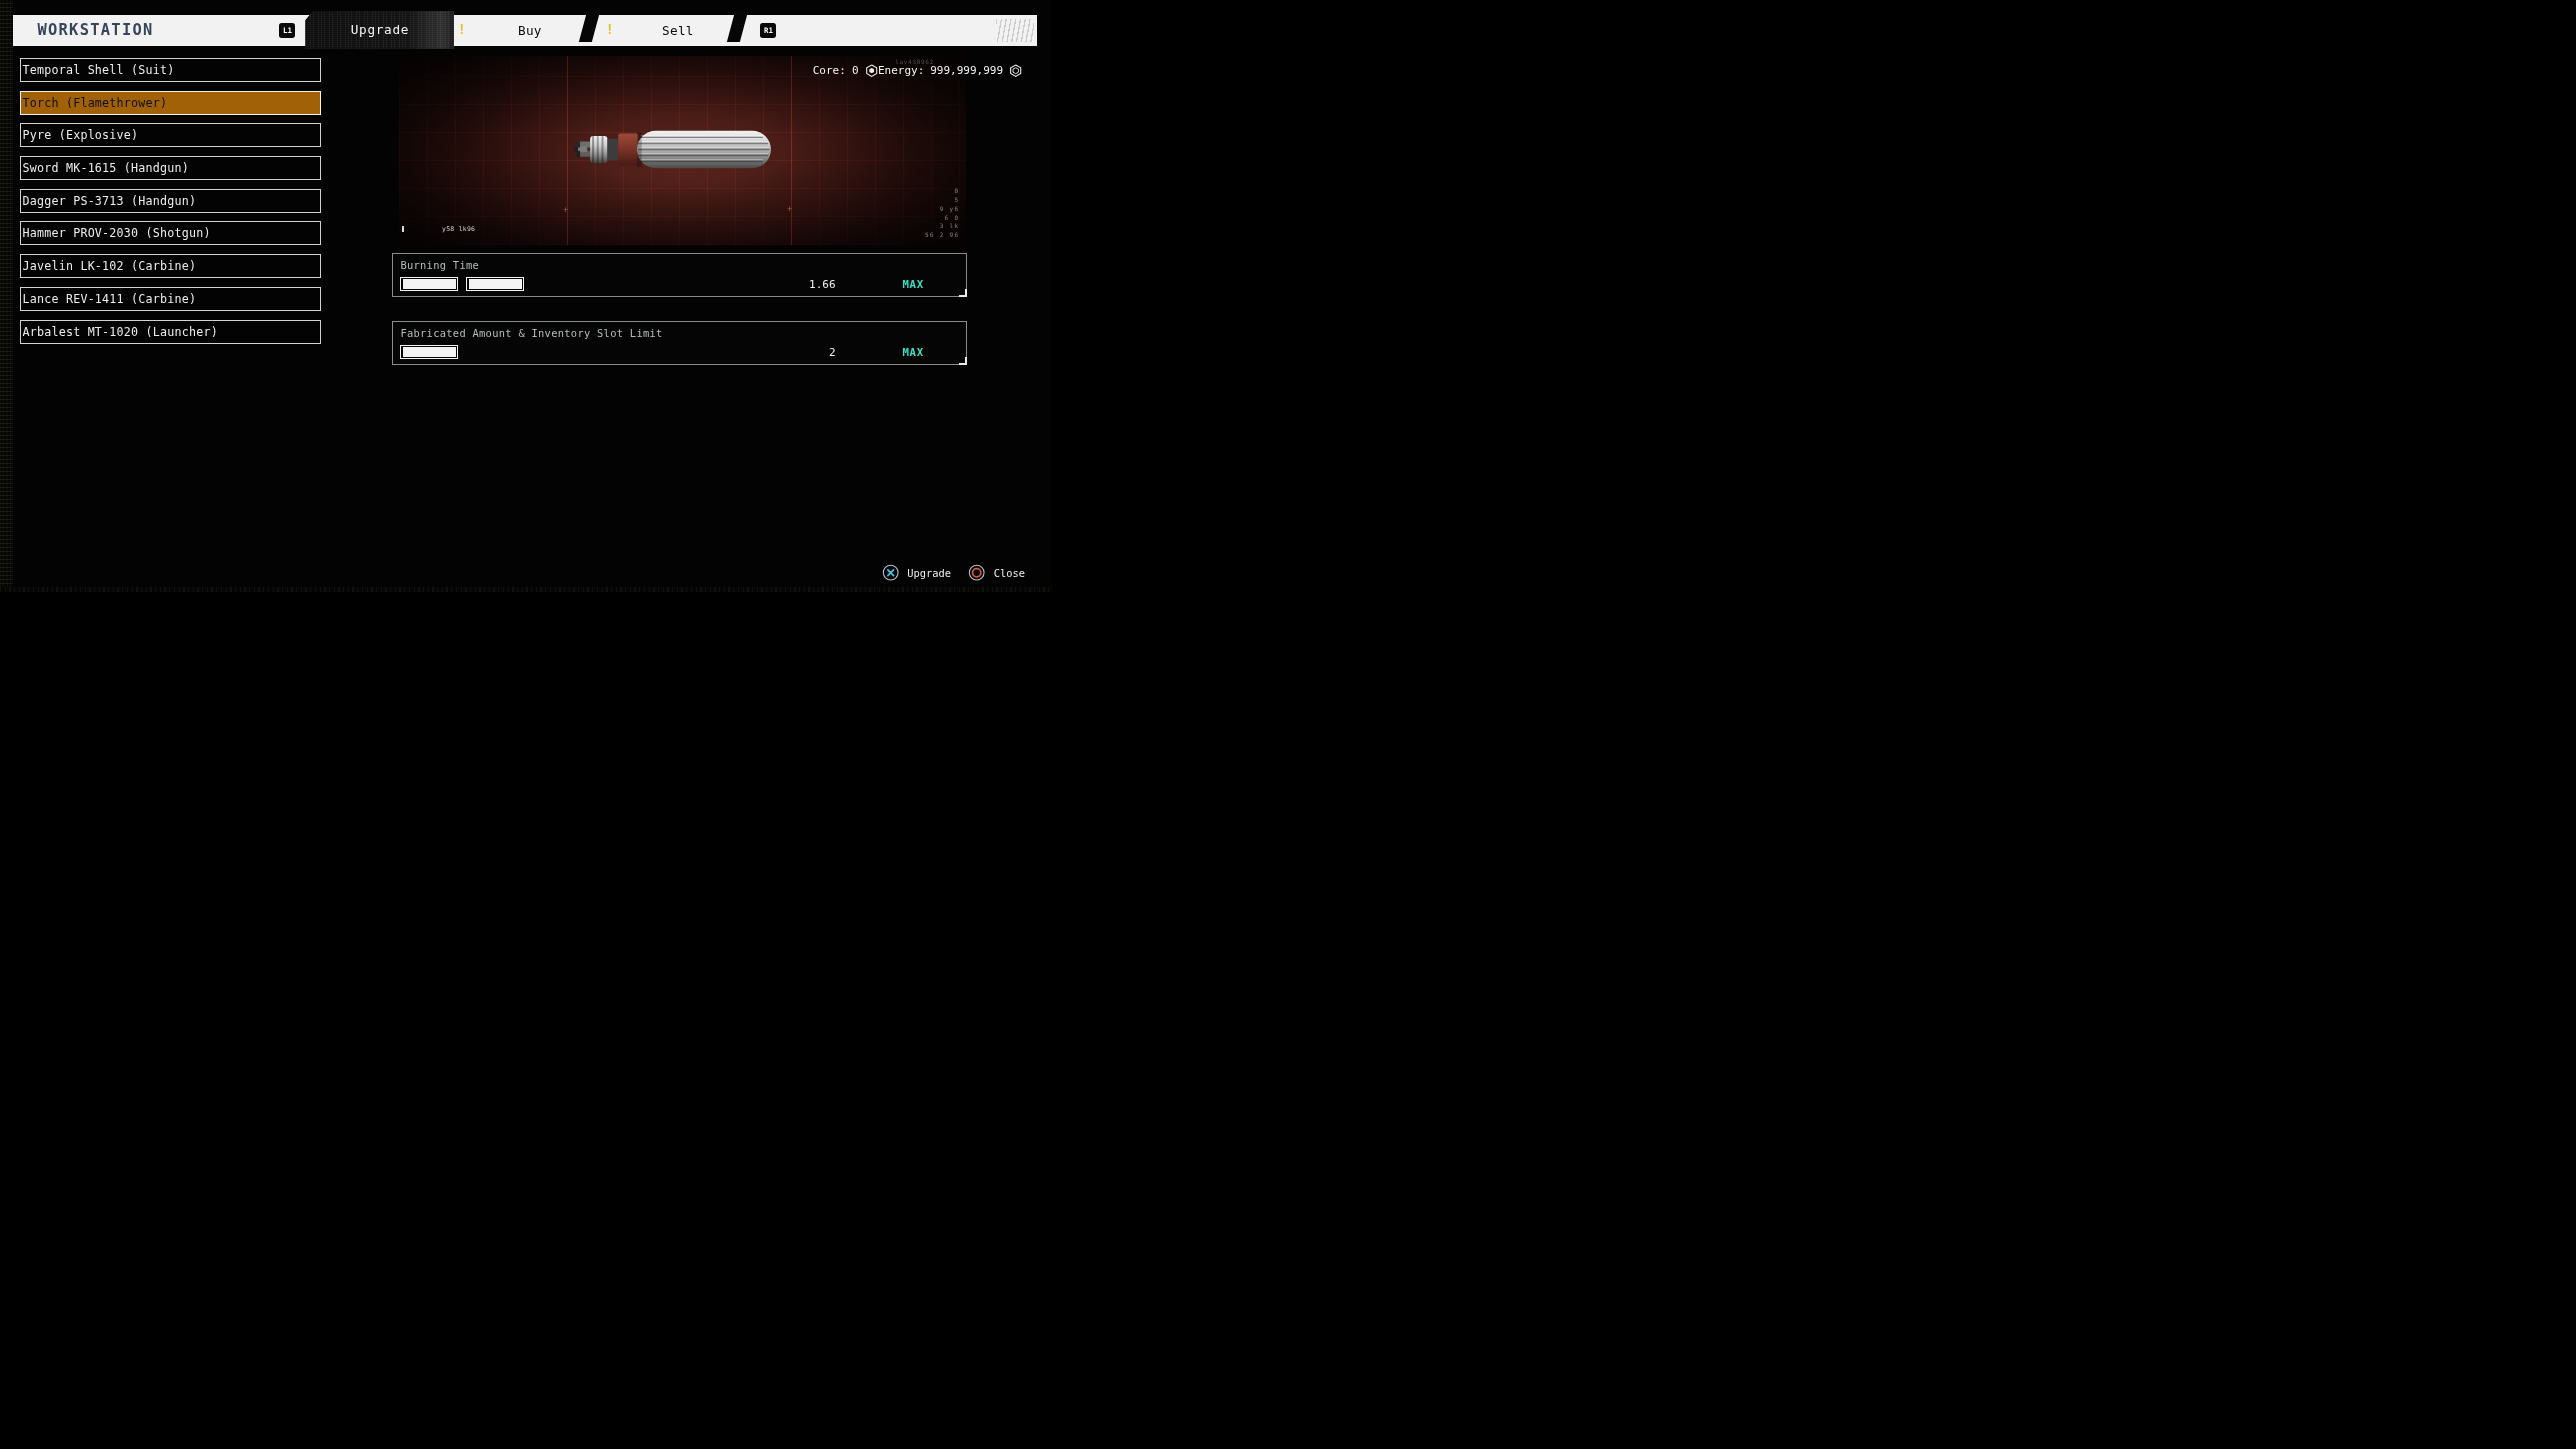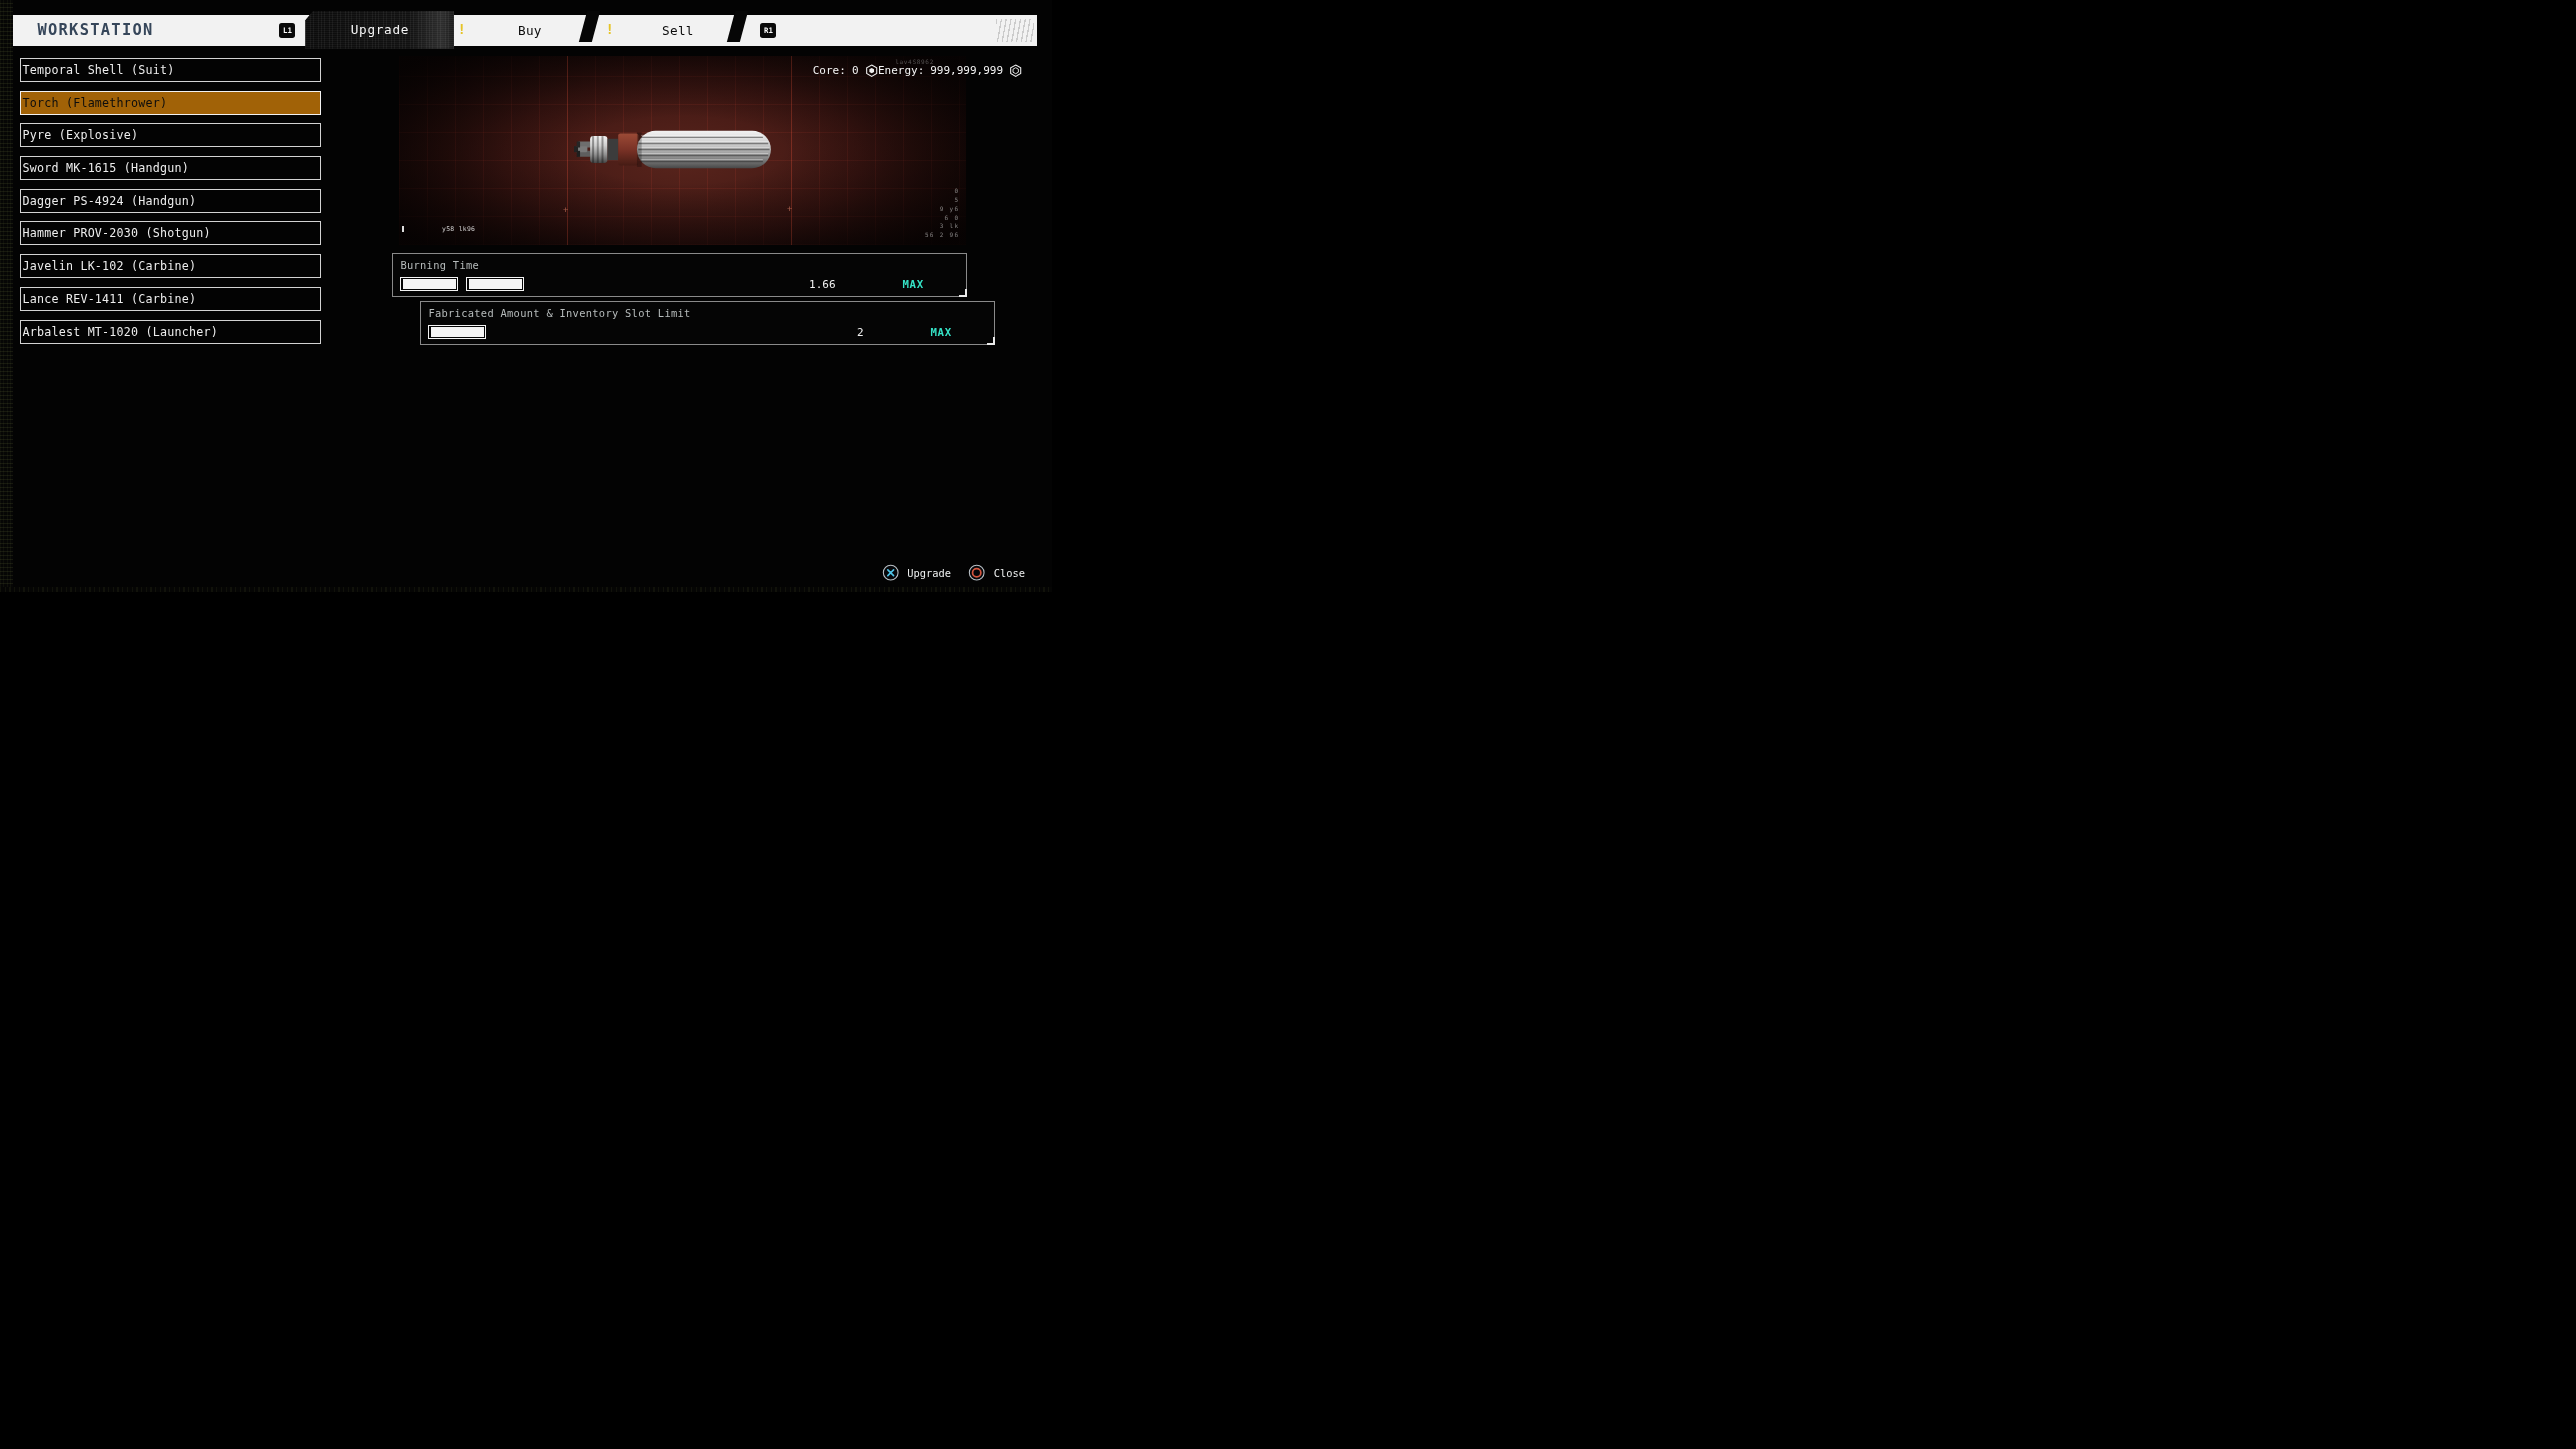--- a/index.html
+++ b/index.html
@@ -138,21 +138,21 @@
   }
   .resource { display: flex; align-items: center; gap: 6px; }
   .hex-icon { display: block; }
 
   
   .stat-panel {
     position: absolute; left: 392px; width: 575px; height: 44px;
     border: 0.7px solid #8a8a8a; background: rgba(8,8,8,0.55);
   }
   .stat-panel-1 { top: 253px; }
-  .stat-panel-2 { top: 301px; margin-left: 28px; }
+  .stat-panel-2 { top: 321px; }
   .stat-panel::after {
     content: ""; position: absolute; right: -1.3px; bottom: -1.3px;
     width: 6px; height: 6px;
     border-right: 2px solid #eaeaea; border-bottom: 2px solid #eaeaea;
   }
   .stat-title {
     position: absolute; left: 7.4px; top: 4.7px;
     font-size: 10.4px; color: #b7bcbc; letter-spacing: 0.3px;
   }
   .stat-row {
@@ -202,21 +202,21 @@
     <div class="shoulder-badge badge-r1">R1</div>
 
     <div class="header-glitch"></div>
   </div>
 
   <div class="sidebar">
     <div class="side-item">Temporal Shell (Suit)</div>
     <div class="side-item selected">Torch (Flamethrower)</div>
     <div class="side-item">Pyre (Explosive)</div>
     <div class="side-item">Sword MK-1615 (Handgun)</div>
-    <div class="side-item">Dagger PS-4924 (Handgun)</div>
+    <div class="side-item">Dagger PS-3713 (Handgun)</div>
     <div class="side-item">Hammer PROV-2030 (Shotgun)</div>
     <div class="side-item">Javelin LK-102 (Carbine)</div>
     <div class="side-item">Lance REV-1411 (Carbine)</div>
     <div class="side-item">Arbalest MT-1020 (Launcher)</div>
   </div>
 
   <div class="preview">
     <div class="grid-vline vline-1"></div>
     <div class="grid-vline vline-2"></div>
     <span class="grid-cross cross-1">+</span>

